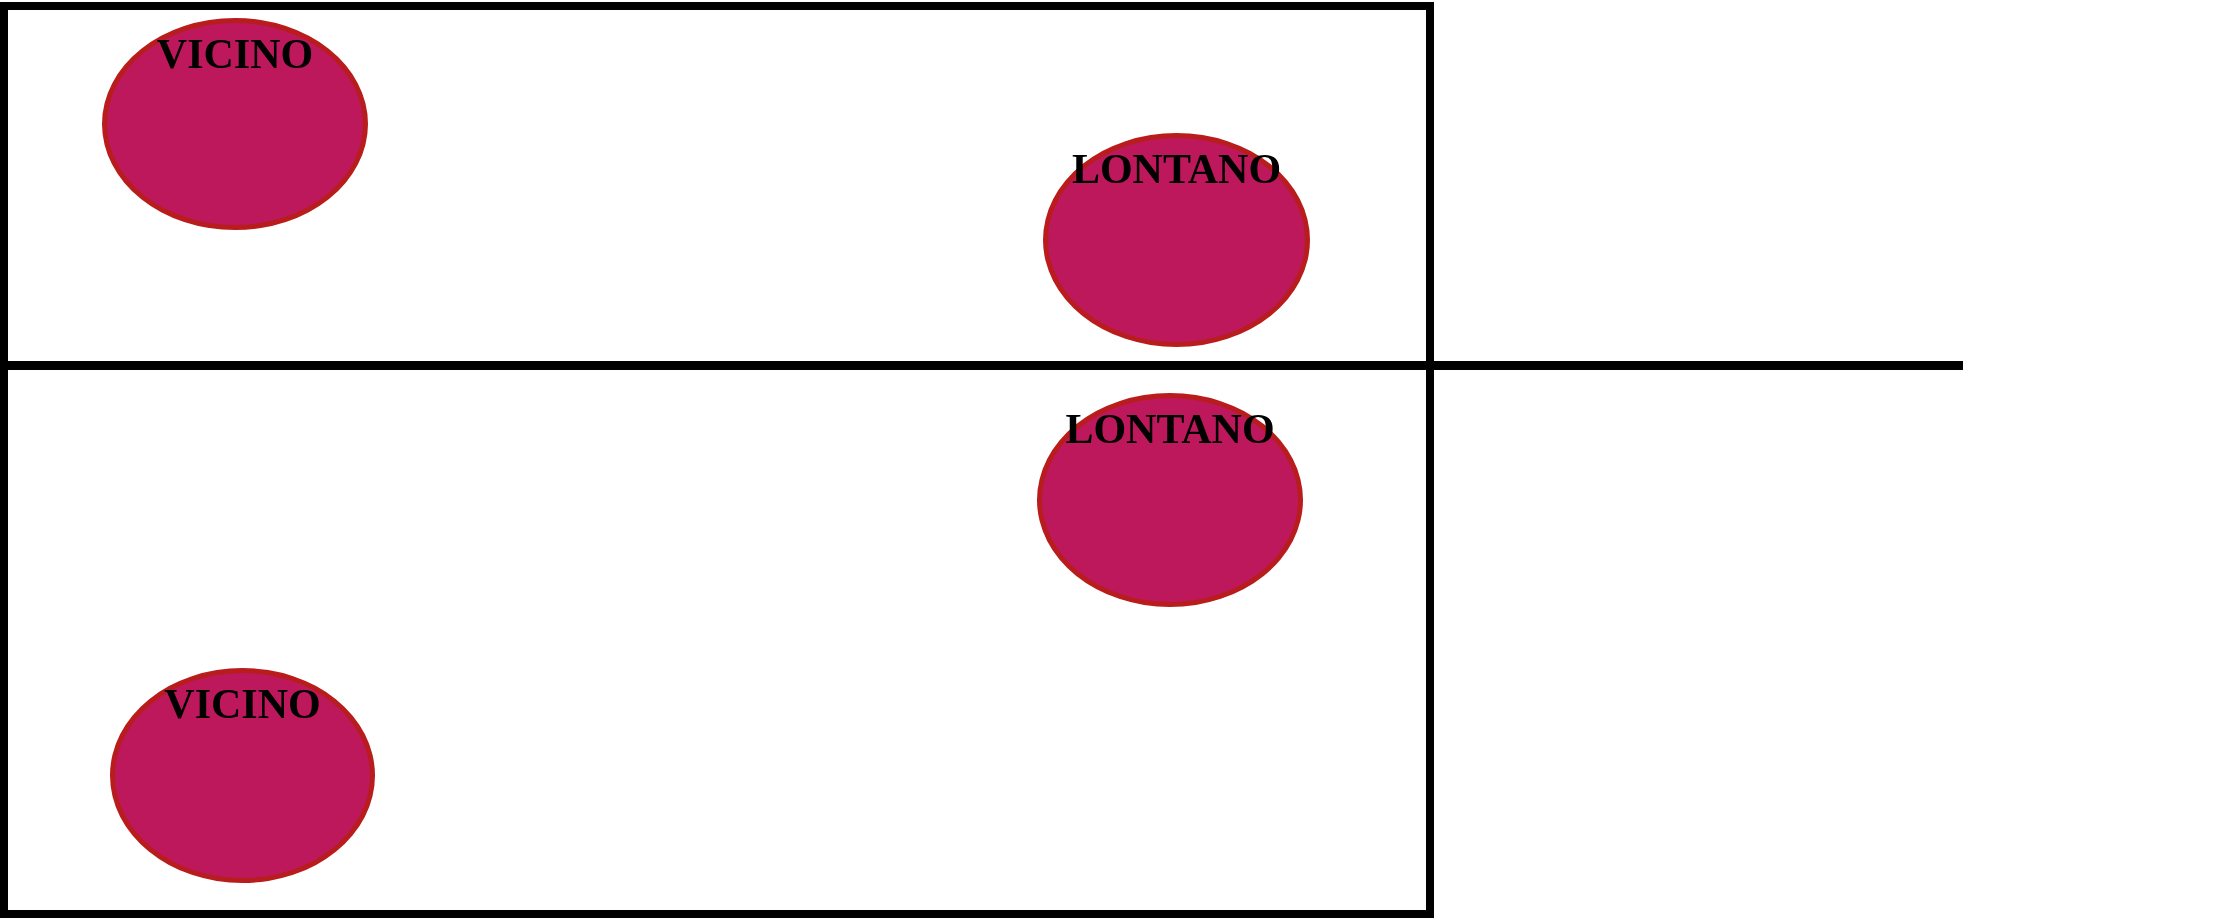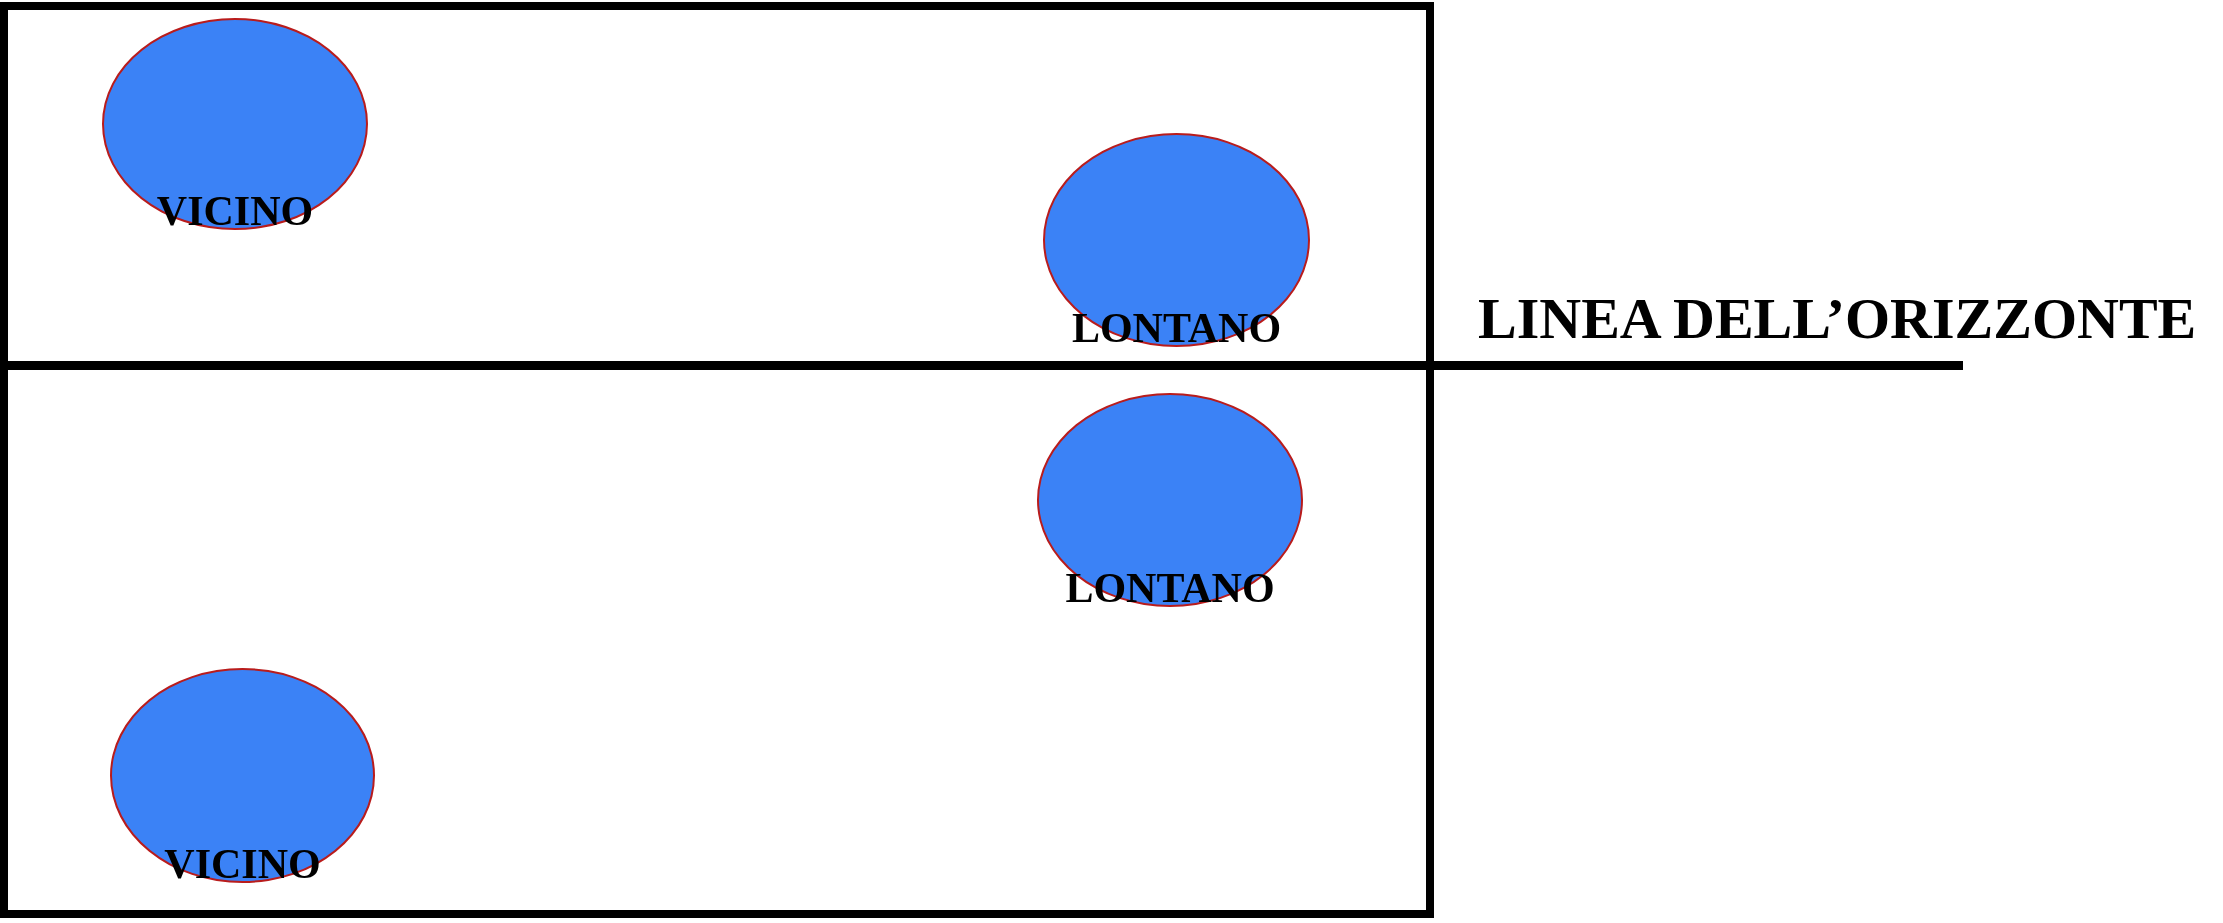--- a/index.html
+++ b/index.html
@@ -39,25 +39,25 @@
     top: 290px;
     font-size: 58px;
     line-height: 1;
     font-weight: bold;
     color: #000000;
     white-space: nowrap;
   }
   .bubble {
     position: absolute;
     box-sizing: border-box;
-    border: 2px solid #b91c1c;
+    border: 5px solid #b91c1c;
     border-radius: 50%;
-    background: #3b82f6;
+    background: #be185d;
     display: flex;
-    align-items: flex-end;
+    align-items: flex-start;
     justify-content: center;
   }
   .bubble-label {
     font-size: 42px;
     font-weight: bold;
     color: #000000;
     transform: translateY(7px);
     white-space: nowrap;
   }
   .e1 { left: 102px;  top: 18px;  width: 266px; height: 212px; }
@@ -67,21 +67,20 @@
 </style>
 </head>
 <body>
 
 <div class="canvas">
 
   <div class="frame"></div>
 
   <div class="horizon"></div>
 
-  <div class="horizon-label">LINEA DELL’ORIZZONTE</div>
 
   <div class="bubble e1">
     <span class="bubble-label">VICINO</span>
   </div>
 
   <div class="bubble e2">
     <span class="bubble-label">LONTANO</span>
   </div>
 
   <div class="bubble e3">

